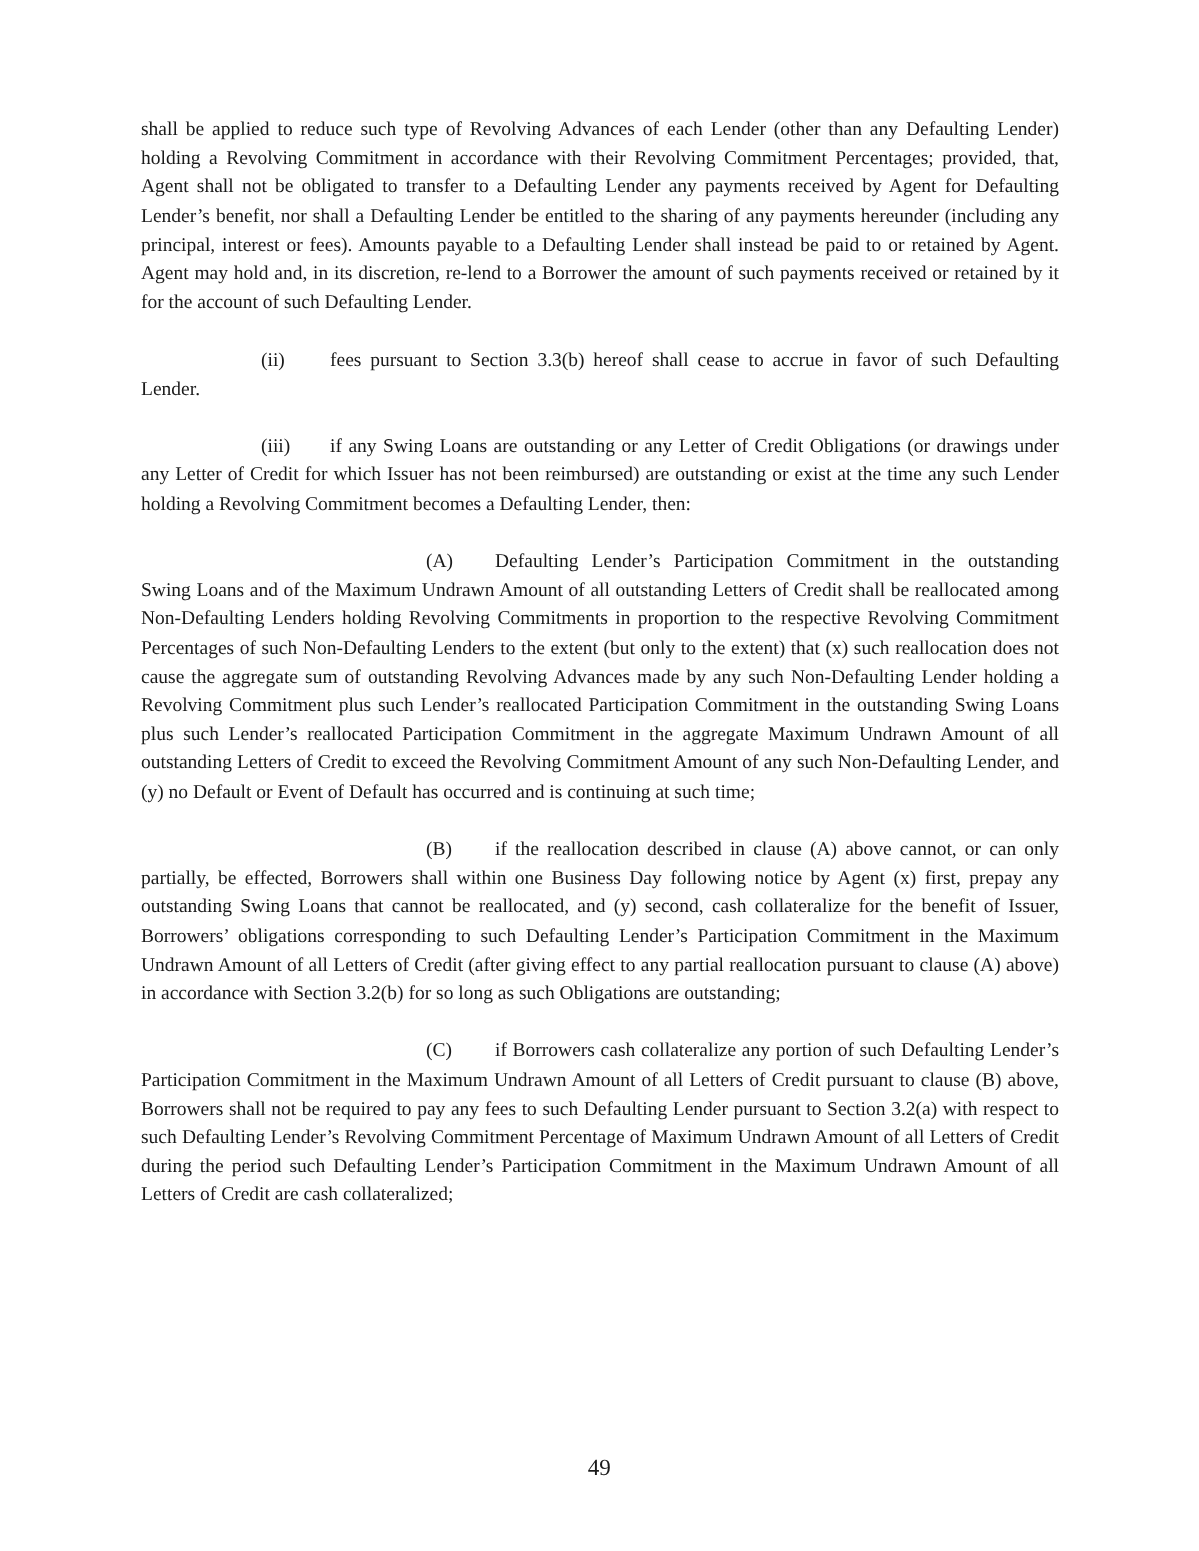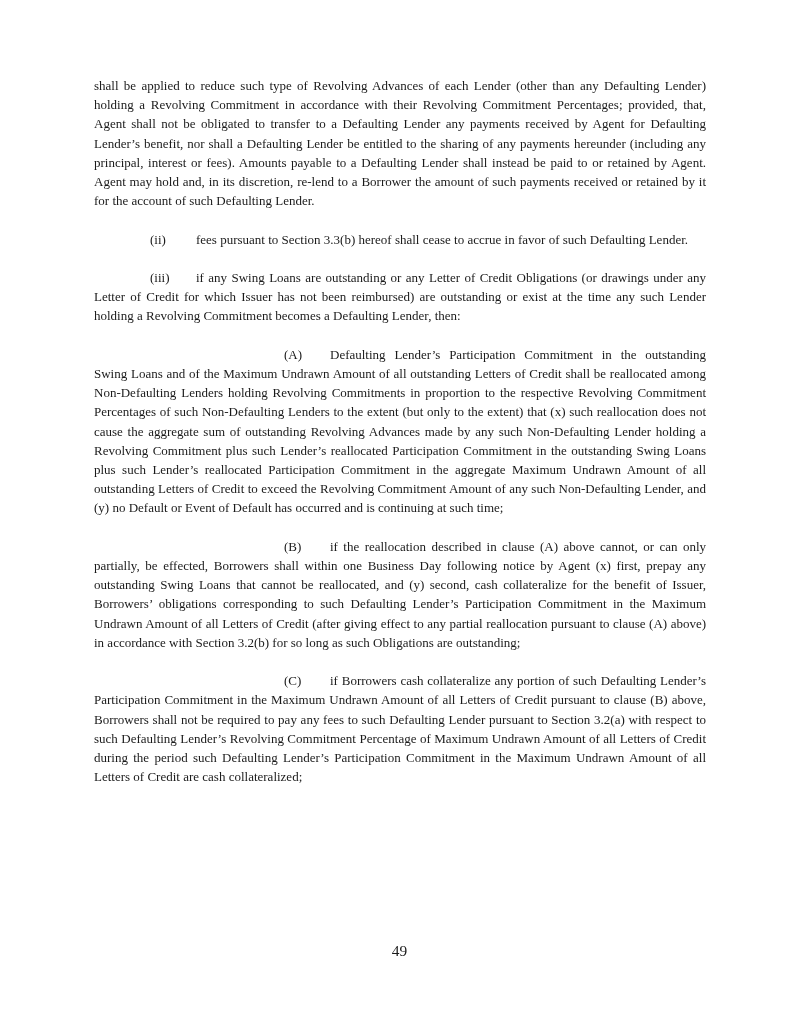--- a/index.html
+++ b/index.html
@@ -23,31 +23,31 @@
       font-size: 13px;
       line-height: 19.2px;
     }
     .para {
       margin: 0;
       text-align: justify;
     }
     .gap { height: 19.2px; }
     .enum {
       display: inline-block;
-      margin-left: 56px;
+      margin-left: 80px;
       width: 46px;
     }
     .enum-sub {
       display: inline-block;
       margin-left: 190px;
       width: 46px;
     }
     .page-number {
       position: absolute;
-      top: 942px;
+      top: 970px;
       left: 0;
       width: 799px;
       text-align: center;
       font-size: 15.4px;
     }
   </style>
 </head>
 <body>
 
 <div class="page">

